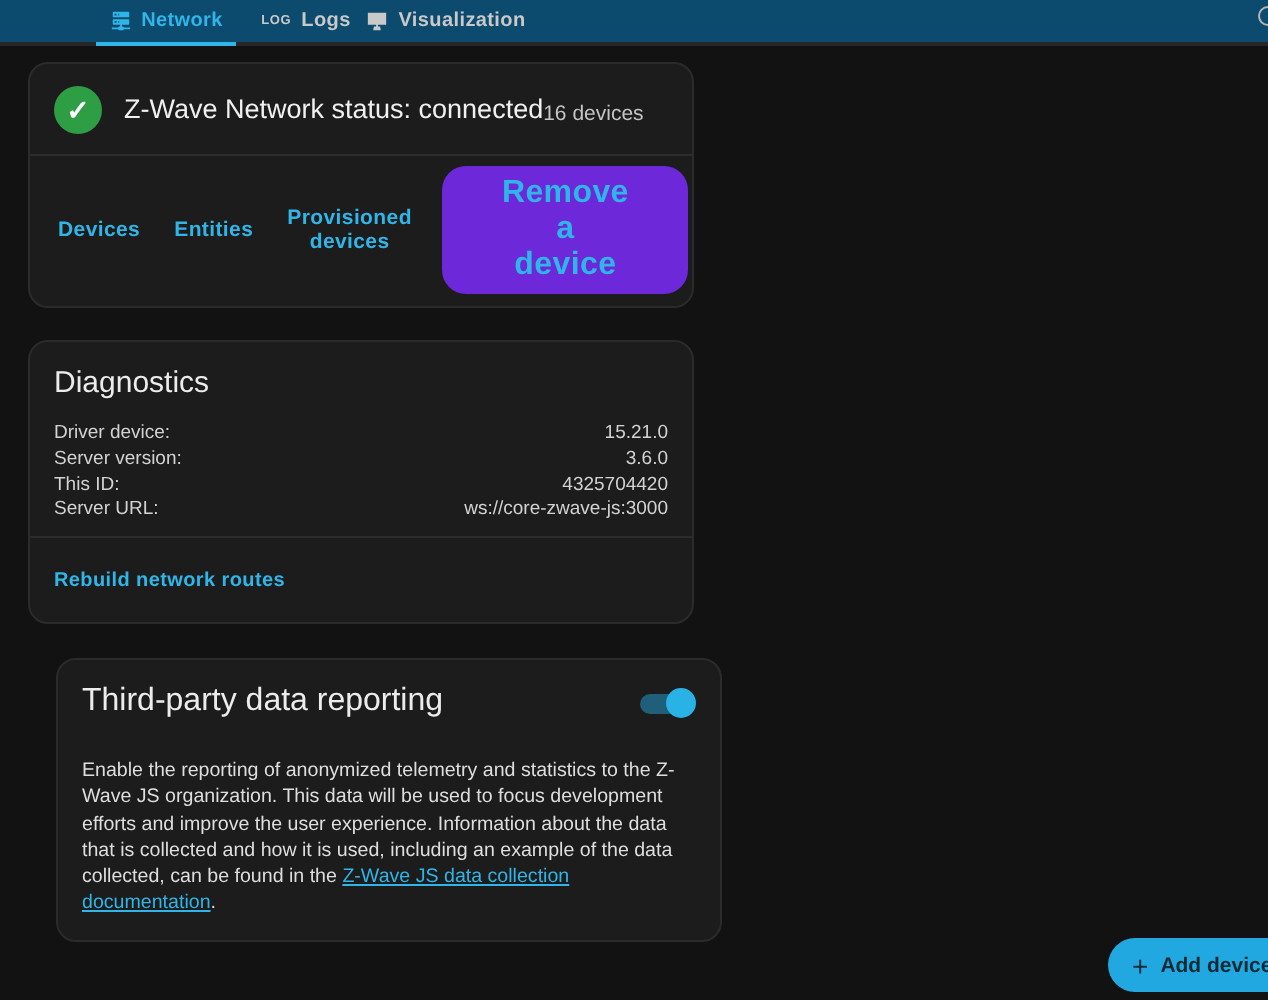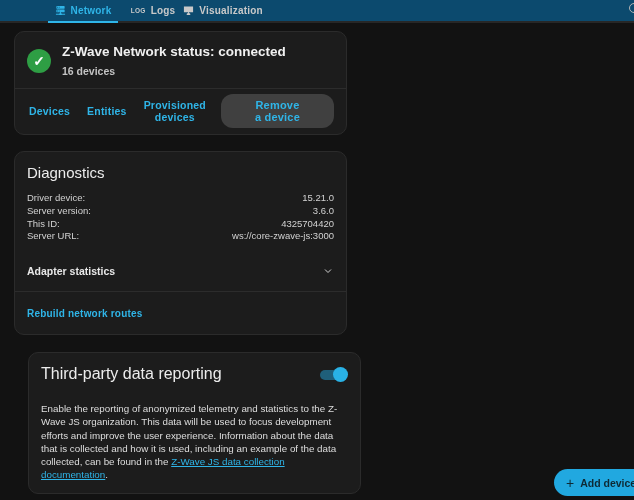--- a/index.html
+++ b/index.html
@@ -46,37 +46,37 @@
 
   
   #status-card { margin-top:8px; margin-bottom:16px; }
   .status-header { display:flex; align-items:center; padding:11px 12px 10px 12px; }
   .check-circle {
     width:24px; height:24px; border-radius:50%; background:#2e9e44;
     color:#ffffff; font-size:14px; font-weight:700;
     display:flex; align-items:center; justify-content:center;
     margin-right:11px; flex:0 0 auto;
   }
-  .status-texts { display:flex; flex-direction:column;font-weight:bold; }
+  .status-texts { display:flex; flex-direction:row; }
   .status-title { font-size:13.5px; color:#f0f0f0; line-height:17px; }
   .status-sub { font-size:10.5px; color:#c4c4c4; line-height:14px; margin-top:4px; }
   .status-actions {
     border-top:1px solid #2c2c2c;
     display:flex; align-items:center;
     padding:5px 12px 6px 12px; gap:13px;
   }
   .text-btn {
     background:none; border:none; color:#2fb5e8;
     font-family:inherit; font-size:10.5px; font-weight:700;
     padding:4px 2px; cursor:pointer; letter-spacing:.2px;
   }
   .tonal-btn {
     margin-left:auto;
-    background:#404040; color:#2fb5e8; border:none;
-    font-family:inherit; font-size:11px; font-weight:700;
+    background:#6d28d9; color:#2fb5e8; border:none;
+    font-family:inherit; font-size:16px; font-weight:700;
     padding:5px 30px; border-radius:12px; cursor:pointer; letter-spacing:.2px;
   }
 
   
   #diagnostics-card { margin-bottom:17px; padding:12px 0 0 0; }
   .diag-inner { padding:0 12px; }
   #diagnostics-card .card-title { margin-bottom:11px; }
   .diag-row {
     display:flex; justify-content:space-between;
     font-size:9.5px; color:#d2d2d2; line-height:12.8px;
@@ -176,28 +176,20 @@
       <span>3.6.0</span>
     </div>
     <div class="diag-row">
       <span>This ID:</span>
       <span>4325704420</span>
     </div>
     <div class="diag-row">
       <span>Server URL:</span>
       <span>ws://core-zwave-js:3000</span>
     </div>
-    <div class="adapter-row">
-      <span class="adapter-label">Adapter statistics</span>
-      <span class="chevron">
-        <svg width="12" height="12" viewBox="0 0 24 24" fill="none" stroke="#d0d0d0" stroke-width="2">
-            <polyline points="6 9 12 15 18 9"></polyline>
-          </svg>
-      </span>
-    </div>
   </div>
   <div class="diag-divider"></div>
   <div class="rebuild-row">
     <button class="text-btn" style="padding:0;font-size:10px;">Rebuild network routes</button>
   </div>
 </div>
 
 <div class="card" id="reporting-card">
   <div class="report-header">
     <div class="report-title">Third-party data reporting</div>

